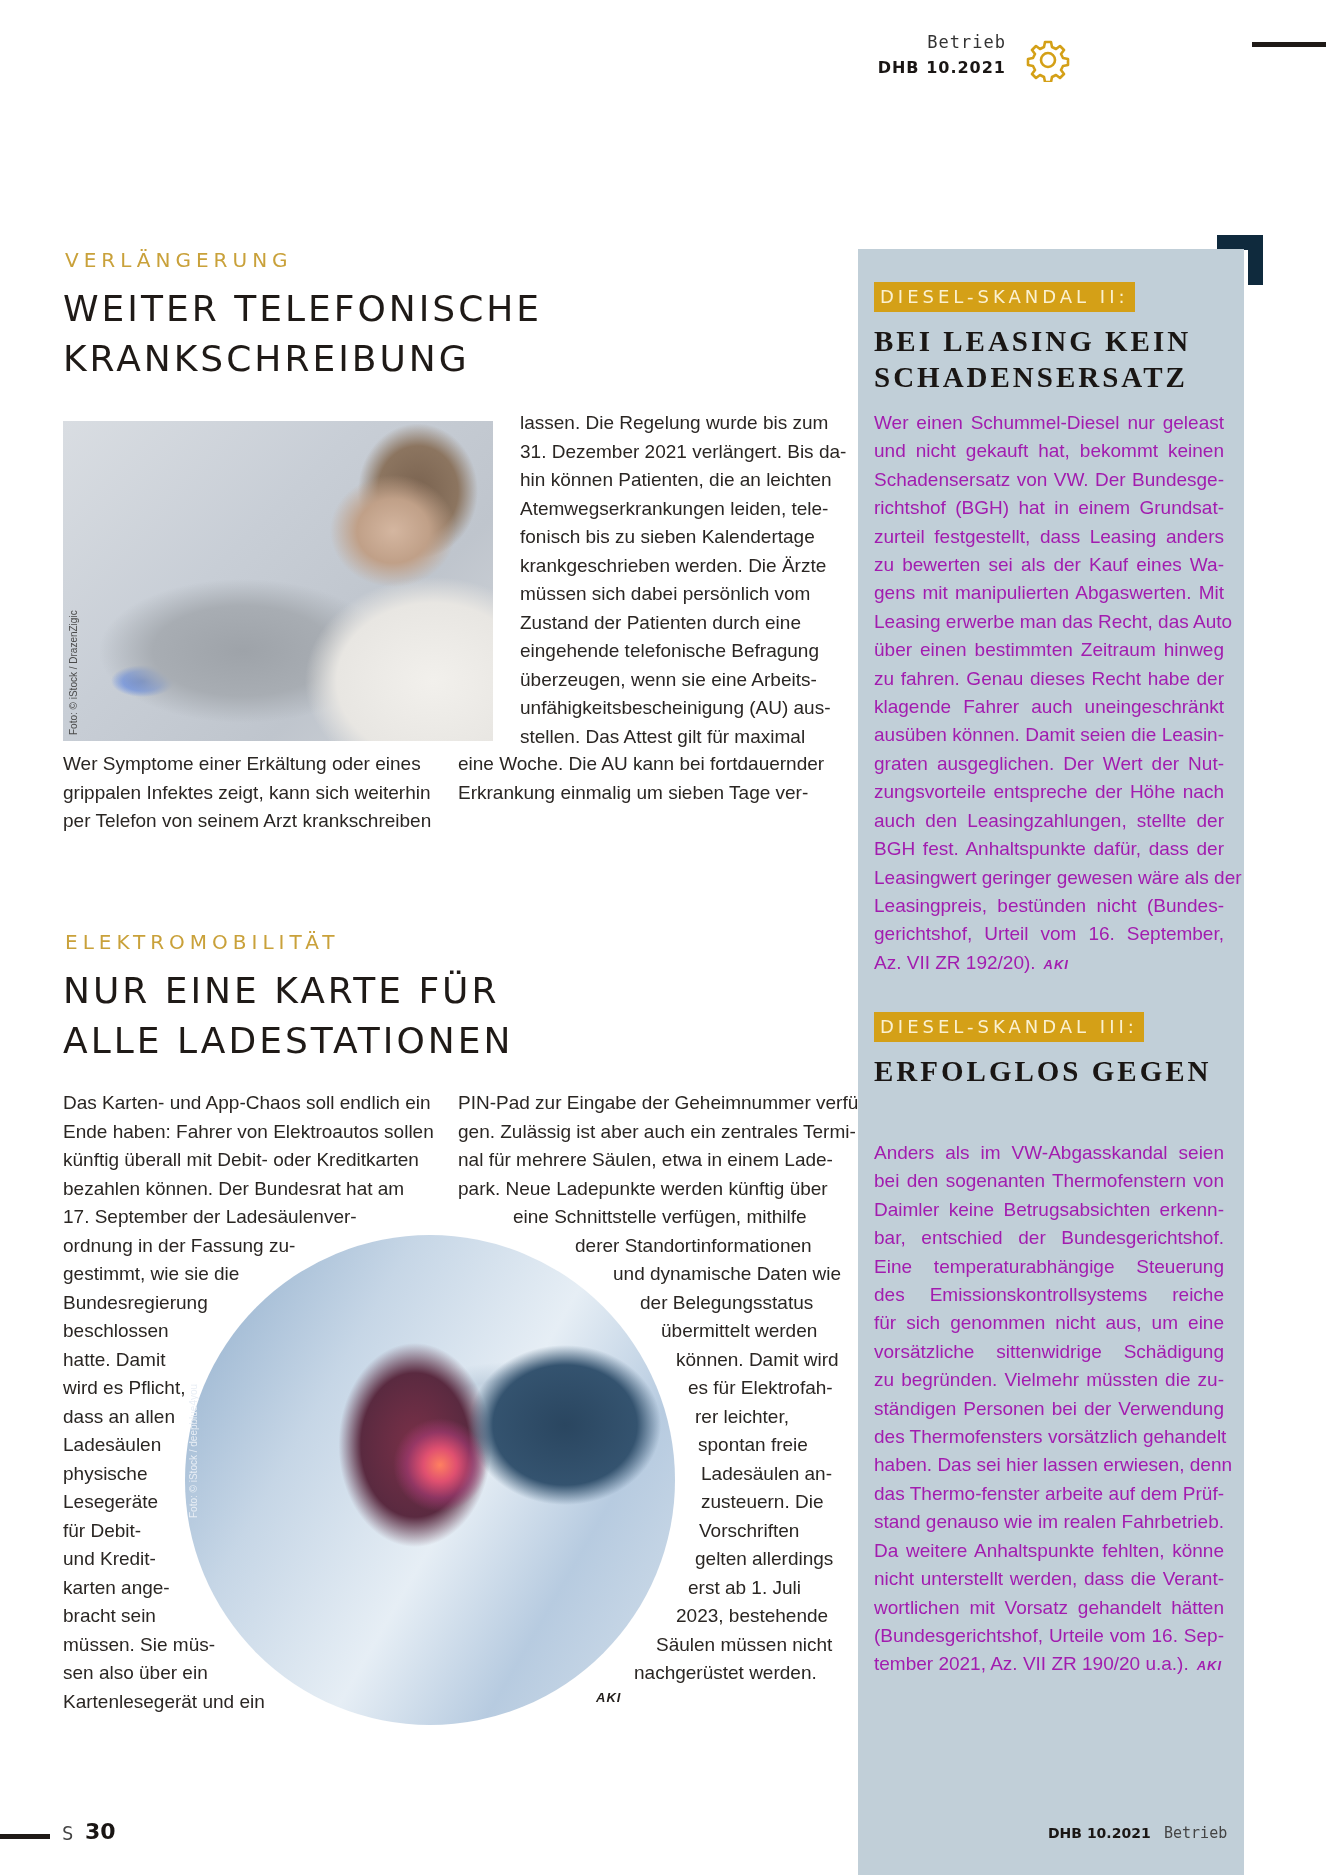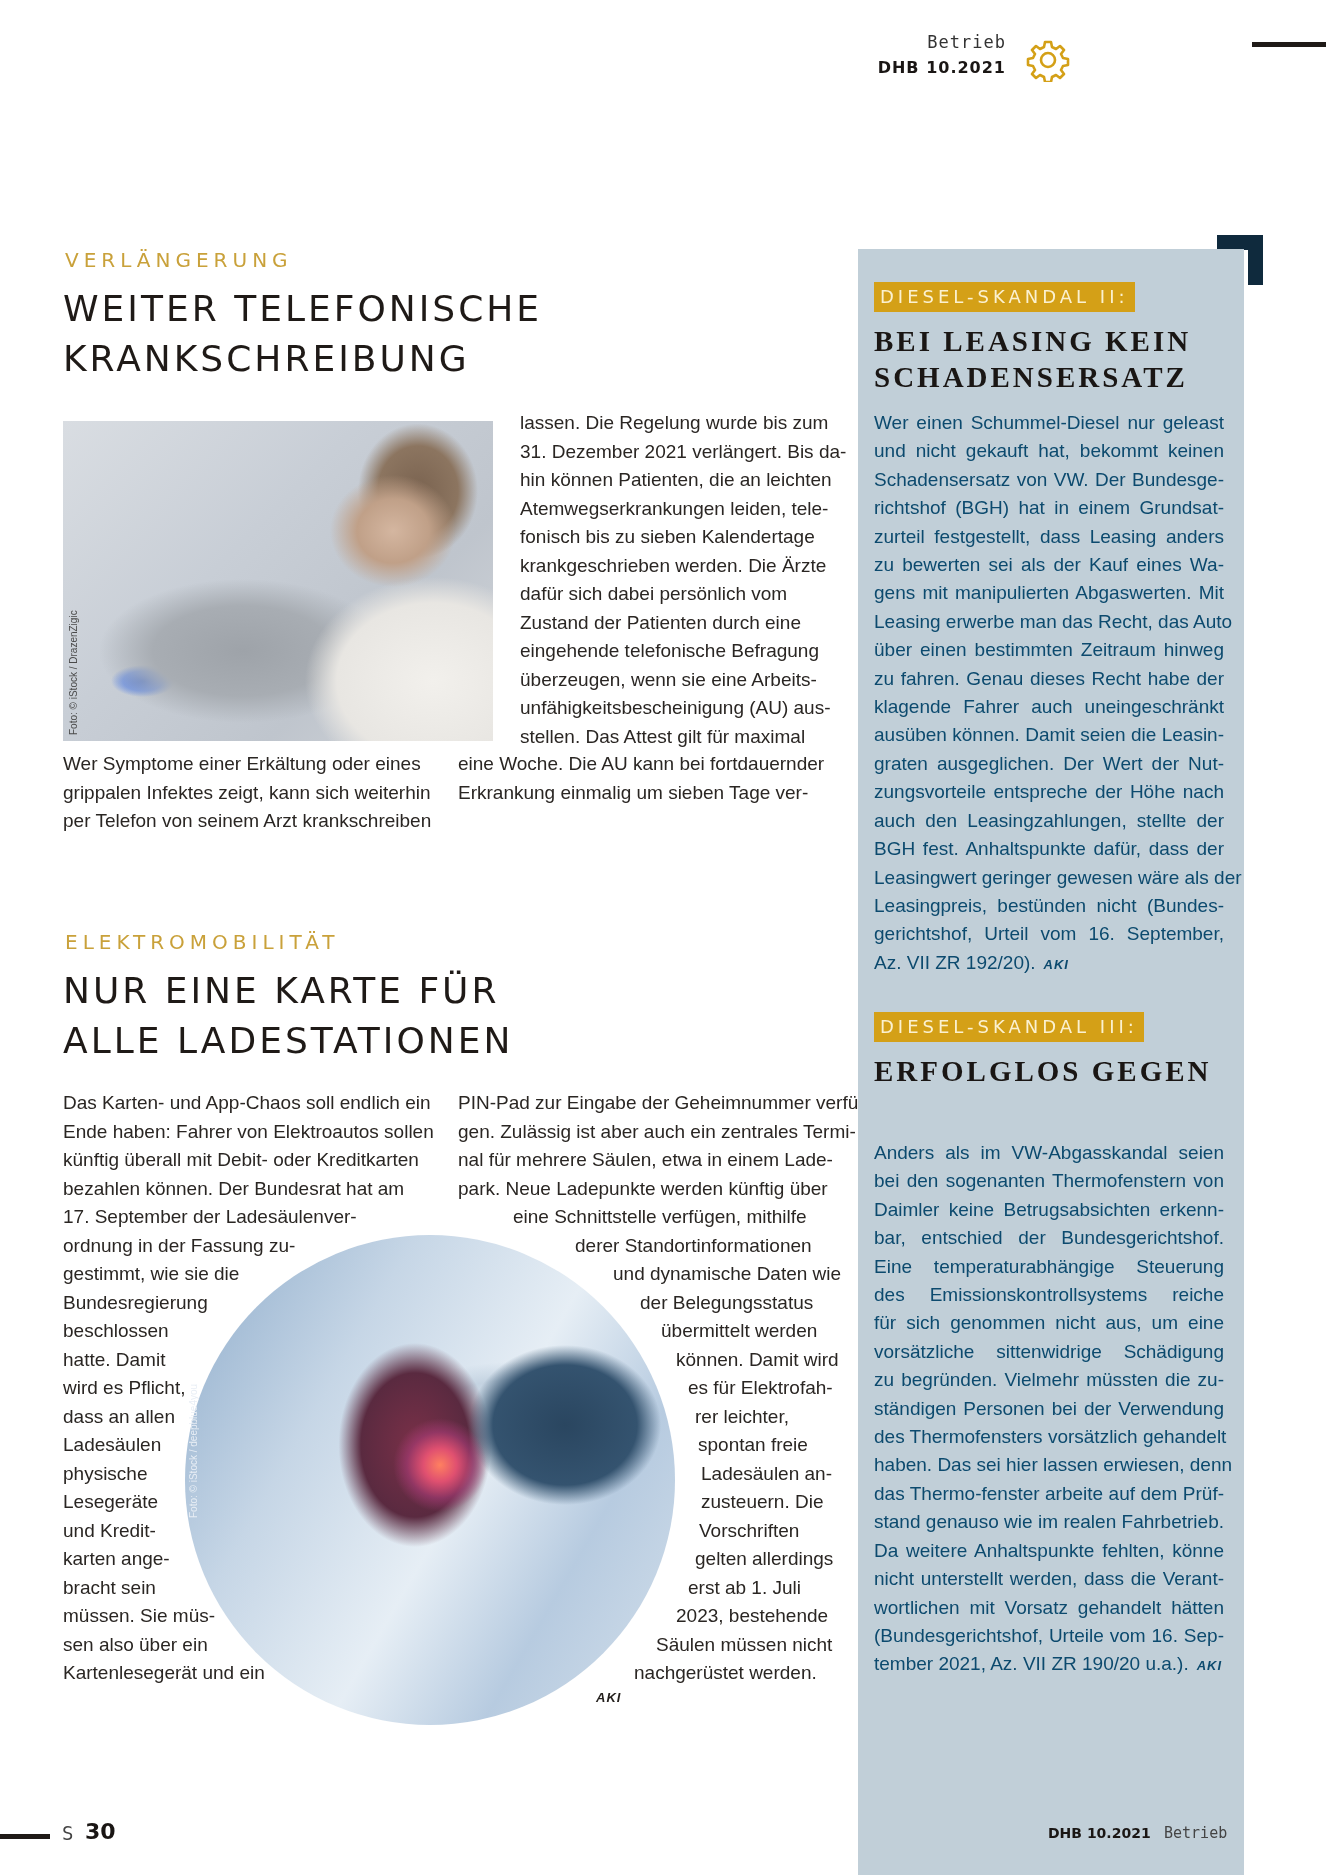--- a/index.html
+++ b/index.html
@@ -41,21 +41,21 @@
       radial-gradient(ellipse 90px 120px at 230px 210px, #7a3048 0%, #5a2a40 60%, transparent 85%),
       radial-gradient(ellipse 150px 60px at 330px 175px, #d7e2ec 0%, #c4d3e1 50%, transparent 80%),
       linear-gradient(120deg, #8eaccb 0%, #c6d6e6 30%, #e6eef5 55%, #b7cbe0 75%, #d4e0eb 100%); }
   .photo2-credit { left: 188px; top: 1518px; transform: rotate(-90deg); transform-origin: left top; font-size: 10px; color: #e8eef5; white-space: nowrap; }
 
   
   .sidebar { left: 858px; top: 249px; width: 386px; height: 1766px; background: #c1cfd8; }
   .sidebar-corner { left: 1217px; top: 235px; width: 46px; height: 50px; border-top: 15px solid #0f2a3d; border-right: 15px solid #0f2a3d; }
   .sb-label { display: inline-block; background: #d4a017; color: #fbf1d0; font-family: "DejaVu Sans", sans-serif; font-size: 18px; letter-spacing: 4px; padding: 3px 6px 3px 6px; line-height: 24px; }
   .sb-title { font-family: Liberation Serif, serif; font-weight: bold; font-size: 29px; line-height: 36px; letter-spacing: 3px; color: #1a1614; }
-  .sb-text { font-size: 19px; line-height: 28.4px; color: #0c4a6e; font-family: "Liberation Sans Narrow", "Liberation Sans", sans-serif; }
+  .sb-text { font-size: 19px; line-height: 28.4px; color: #a21caf; font-family: "Liberation Sans Narrow", "Liberation Sans", sans-serif; }
   .sb-text .line { display: block; white-space: nowrap; text-align: justify; text-align-last: justify; }
   .sb-text .line.last { text-align-last: left; }
 
   
   .ftr-rule { left: 0; top: 1834px; width: 50px; height: 5px; background: #1f1a17; }
   .ftr-page-prefix { left: 62px; top: 1822px; font-family: "DejaVu Sans Mono", monospace; font-size: 19px; color: #444; }
   .ftr-page-num { left: 85px; top: 1819px; font-family: "DejaVu Sans", sans-serif; font-weight: bold; font-size: 22px; color: #1a1614; }
   .ftr-issue { left: 1048px; top: 1825px; font-family: "DejaVu Sans", sans-serif; font-weight: bold; font-size: 14px; color: #1a1614; }
   .ftr-section { left: 1164px; top: 1824px; font-family: "DejaVu Sans Mono", monospace; font-size: 15px; color: #444; }
 </style>
@@ -87,21 +87,21 @@
   <span class="line">per Telefon von seinem Arzt krankschreiben</span>
 </div>
 
 <div class="abs body-text" style="left:520px; top:409px;">
   <span class="line">lassen. Die Regelung wurde bis zum</span>
   <span class="line">31. Dezember 2021 verlängert. Bis da-</span>
   <span class="line">hin können Patienten, die an leichten</span>
   <span class="line">Atemwegserkrankungen leiden, tele-</span>
   <span class="line">fonisch bis zu sieben Kalendertage</span>
   <span class="line">krankgeschrieben werden. Die Ärzte</span>
-  <span class="line">dafür sich dabei persönlich vom</span>
+  <span class="line">müssen sich dabei persönlich vom</span>
   <span class="line">Zustand der Patienten durch eine</span>
   <span class="line">eingehende telefonische Befragung</span>
   <span class="line">überzeugen, wenn sie eine Arbeits-</span>
   <span class="line">unfähigkeitsbescheinigung (AU) aus-</span>
   <span class="line">stellen. Das Attest gilt für maximal</span>
 </div>
 <div class="abs body-text" style="left:458px; top:750px;">
   <span class="line">eine Woche. Die AU kann bei fortdauernder</span>
   <span class="line">Erkrankung einmalig um sieben Tage ver-</span>
 </div>
@@ -124,20 +124,21 @@
   <span class="line">ordnung in der Fassung zu-</span>
   <span class="line">gestimmt, wie sie die</span>
   <span class="line">Bundesregierung</span>
   <span class="line">beschlossen</span>
   <span class="line">hatte. Damit</span>
   <span class="line">wird es Pflicht,</span>
   <span class="line">dass an allen</span>
   <span class="line">Ladesäulen</span>
   <span class="line">physische</span>
   <span class="line">Lesegeräte</span>
+  <span class="line">für Debit-</span>
   <span class="line">und Kredit-</span>
   <span class="line">karten ange-</span>
   <span class="line">bracht sein</span>
   <span class="line">müssen. Sie müs-</span>
   <span class="line">sen also über ein</span>
   <span class="line">Kartenlesegerät und ein</span>
 </div>
 
 <div class="abs body-text" style="left:458px; top:1089px; width:372px;">
   <span class="line">PIN-Pad zur Eingabe der Geheimnummer verfü-</span>

